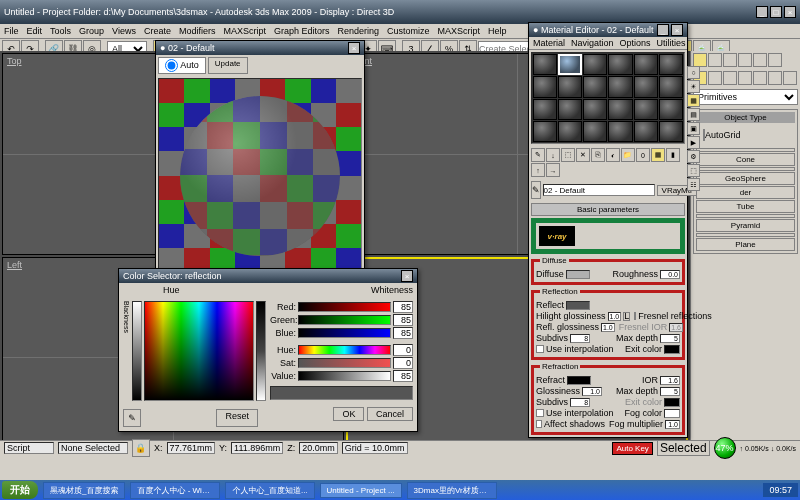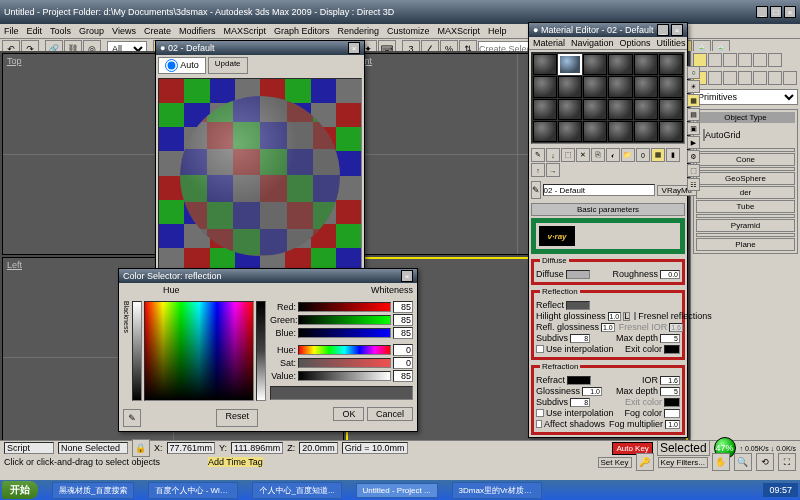--- a/index.html
+++ b/index.html
@@ -24,21 +24,21 @@
 .rp-sec { border: 1px solid #808080; margin: 2px; padding: 2px; font-size: 8px; }
 .rp-title { background: #a0a0a0; text-align: center; padding: 1px; font-size: 8px; }
 .rp-row { display: grid; grid-template-columns: 1fr; gap: 1px; margin-top: 1px; }
 .rp-btn { border: 1px solid #808080; background: #d4d0c8; text-align: center; padding: 1px; font-size: 8px; }
 .statusarea { position: absolute; bottom: 0; left: 0; right: 0; height: 40px; background: #d4d0c8; border-top: 1px solid #808080; }
 .timeslider { height: 12px; display: flex; align-items: center; padding: 0 4px; gap: 4px; }
 .timeslider .track { flex: 1; height: 8px; background: #909090; border: 1px inset #808080; }
 .status2 { height: 14px; display: flex; align-items: center; gap: 4px; padding: 0 4px; font-size: 8px; }
 .status2 .field { background: #e8e8e8; border: 1px inset #808080; padding: 0 2px; height: 12px; display: inline-flex; align-items: center; }
 .status3 { height: 14px; display: flex; align-items: center; gap: 4px; padding: 0 4px; font-size: 8px; }
-.taskbar { position: absolute; bottom: 0; left: 0; right: 0; height: 20px; background: linear-gradient(#3a6ea5,#245edb); display: flex; align-items: center; gap: 14px; padding: 0 2px; font-size: 9px; }
+.taskbar { position: absolute; bottom: 0; left: 0; right: 0; height: 20px; background: linear-gradient(#3a6ea5,#245edb); display: flex; align-items: center; gap: 5px; padding: 0 2px; font-size: 9px; }
 .startbtn { background: linear-gradient(#5c9a3c,#3c7a1c); color: #fff; padding: 2px 8px; border-radius: 3px 8px 8px 3px; font-weight: bold; font-size: 10px; }
 .taskbtn { background: #3a6ecc; color: #fff; padding: 2px 6px; border: 1px solid #2a5eaa; max-width: 90px; overflow: hidden; white-space: nowrap; text-overflow: ellipsis; font-size: 8px; }
 .tray { margin-left: auto; background: #1a4e9a; padding: 2px 6px; color: #fff; font-size: 8px; }
 
 
 .dialog { position: absolute; background: #d4d0c8; border: 1px solid #000; box-shadow: 2px 2px 4px rgba(0,0,0,0.4); }
 .dlg-title { background: linear-gradient(#7a8a9a,#2a3a4a); color: #fff; height: 14px; display: flex; align-items: center; padding: 0 4px; font-size: 9px; }
 .dlg-title .spacer { flex: 1; }
 
 
@@ -586,32 +586,20 @@
     <span class="field">Grid = 10.0mm</span>
     <span style="flex:1"></span>
     <span class="autokey">Auto Key</span>
     <span class="btn" style="font-size:12px;padding:0 2px">Selected</span>
     <div class="greenball">
         <span>47%</span>
       </div>
     <span style="font-size:7px;line-height:1">↑ 0.05K/s
 ↓ 0.0K/s</span>
   </div>
-  <div class="status3">
-    <span class="field" style="flex:0 0 200px">Click or click-and-drag to select objects</span>
-    <span class="field" style="background:#f0e080">Add Time Tag</span>
-    <span style="flex:1"></span>
-    <span class="btn" style="font-size:8px;padding:0 2px">Set Key</span>
-    <span class="tbtn">🔑</span>
-    <span class="btn" style="font-size:8px;padding:0 2px">Key Filters...</span>
-    <span class="tbtn">✋</span>
-    <span class="tbtn">🔍</span>
-    <span class="tbtn">⟲</span>
-    <span class="tbtn">⛶</span>
-  </div>
 </div>
 
 <div class="taskbar">
   <span class="startbtn">开始</span>
   <span class="taskbtn">黑魂材质_百度搜索</span>
   <span class="taskbtn">百度个人中心 - Windo...</span>
   <span class="taskbtn">个人中心_百度知道...</span>
   <span class="taskbtn" style="background:#5a8edd">Untitled  -  Project ...</span>
   <span class="taskbtn">3Dmax里的Vr材质球...</span>
   <span class="tray"><span>09:57</span></span>

